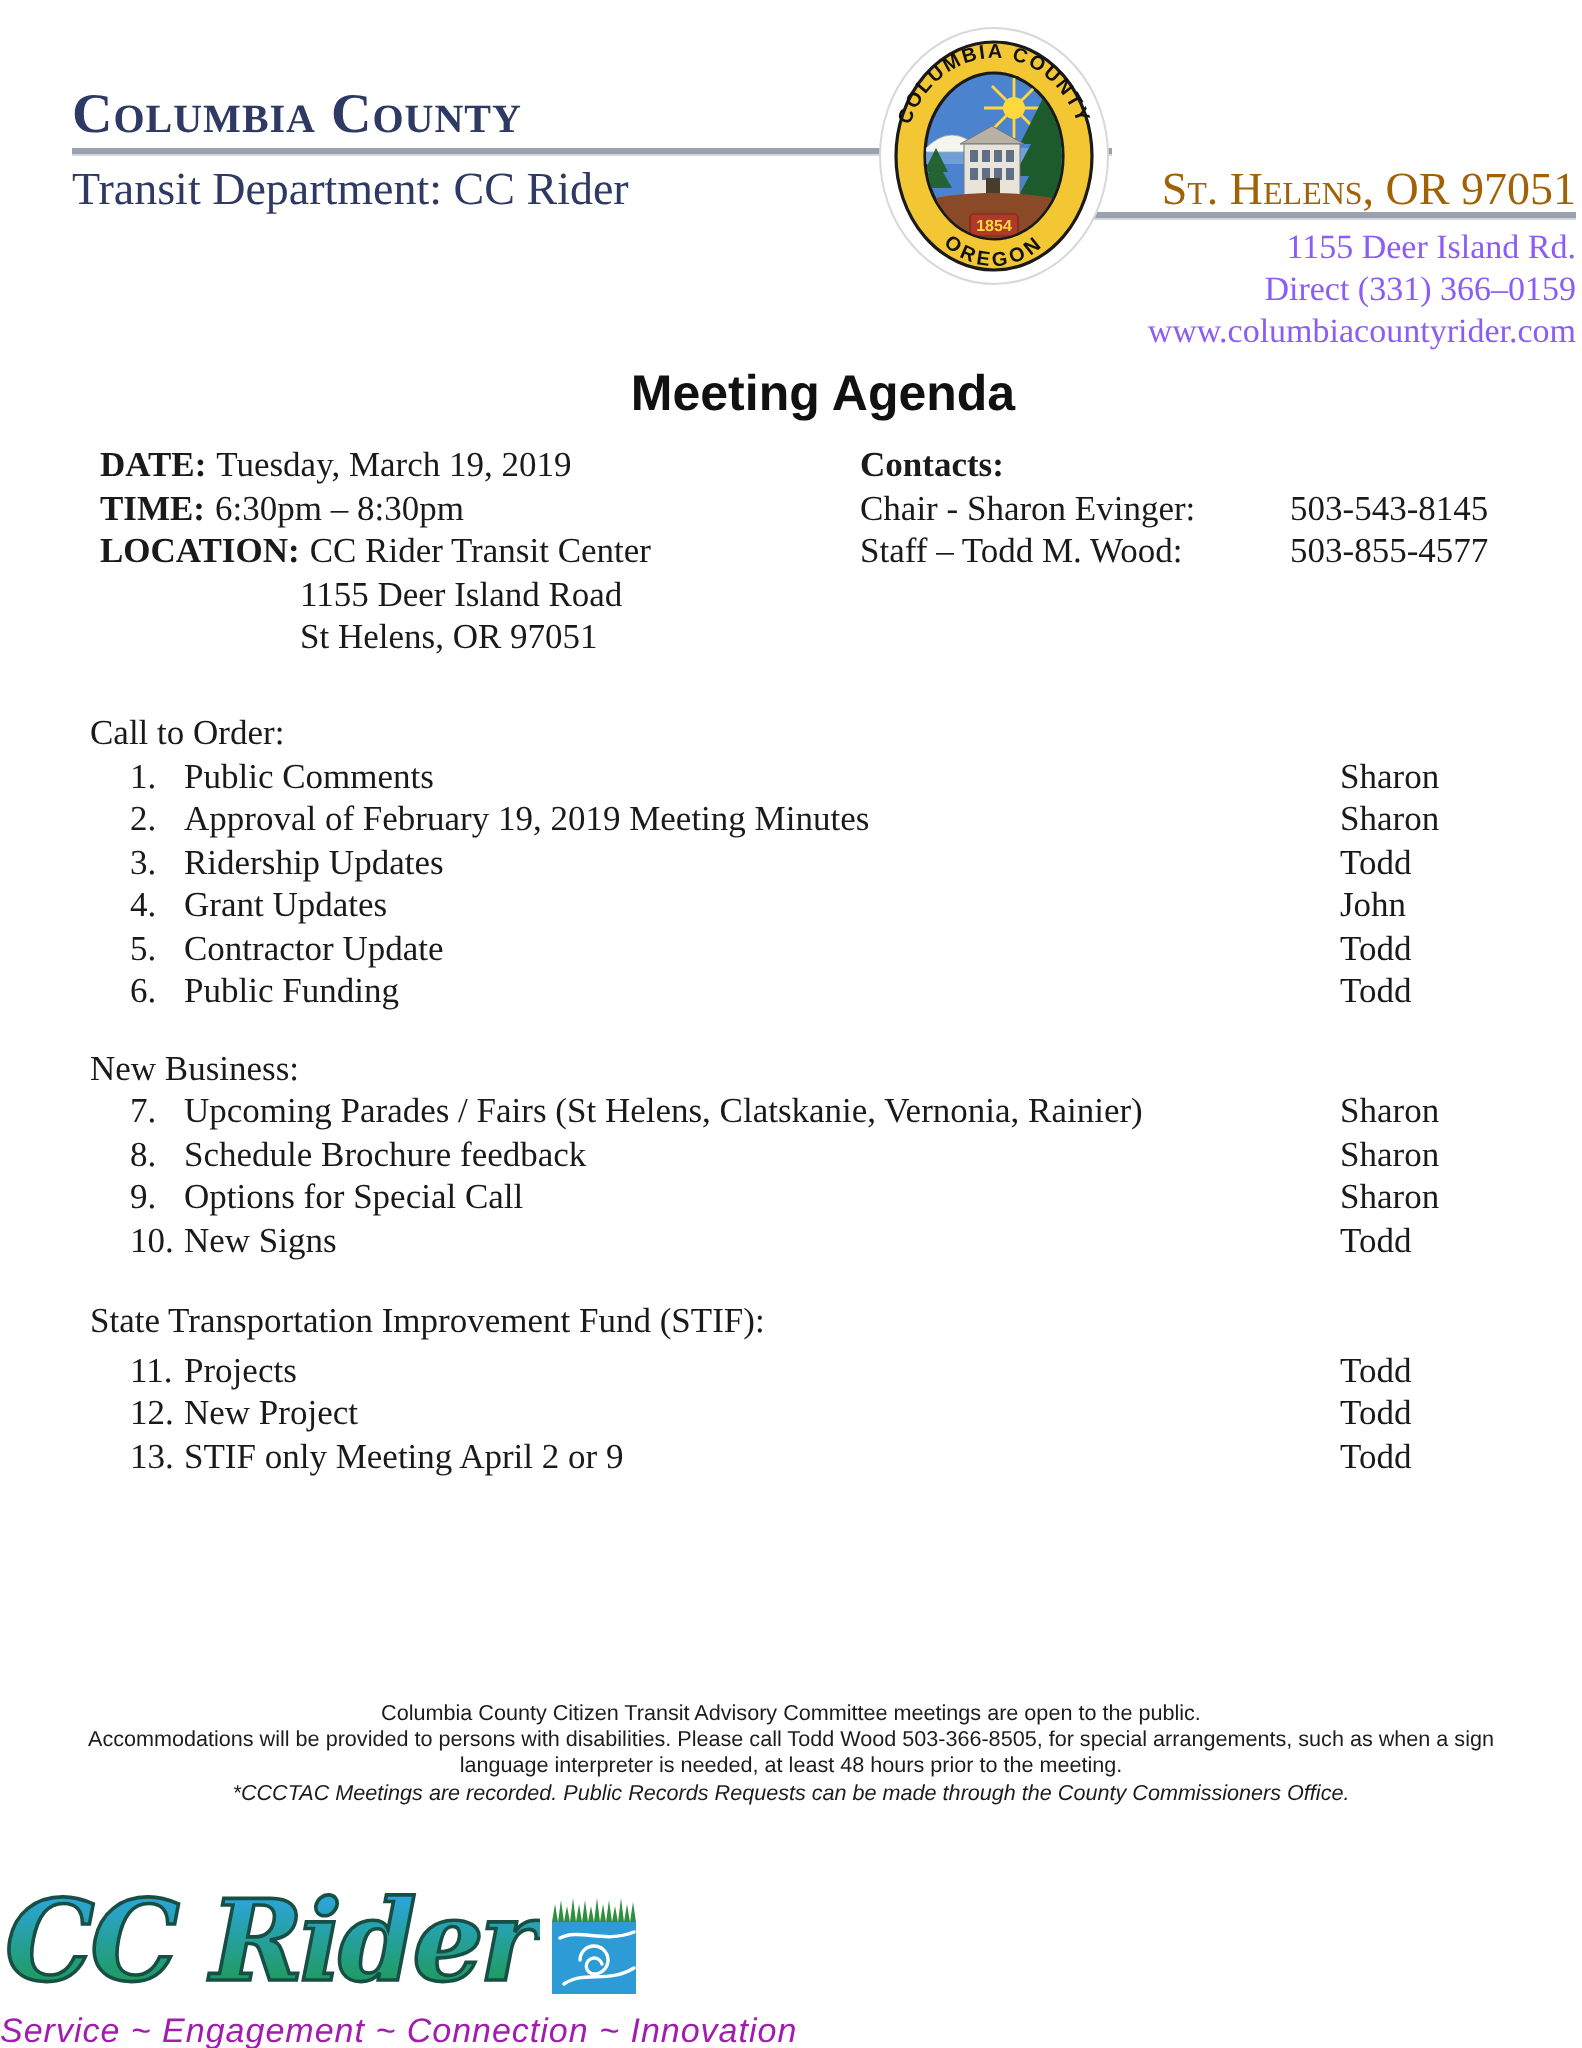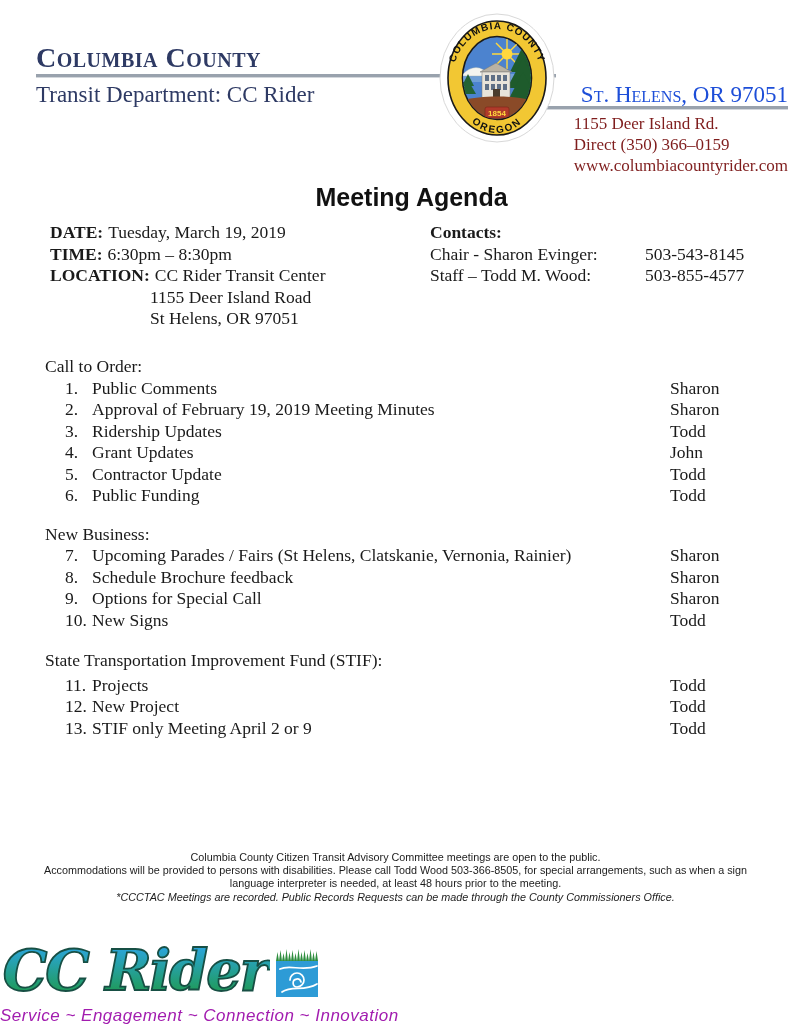--- a/index.html
+++ b/index.html
@@ -21,26 +21,26 @@
   .rule{position:absolute;height:3px;background:#99a2ad;border-bottom:1px solid #d3d7dc;z-index:1;}
   .rule-left{left:36px;top:74px;width:520px;}
   .rule-right{left:495px;top:106px;width:293px;}
   .dept-name{
     position:absolute;left:36px;top:82px;
     font-size:23px;color:#2e3a64;white-space:nowrap;z-index:1;
   }
   .seal{position:absolute;left:438px;top:12px;z-index:2;}
   .city-name{
     position:absolute;right:3px;top:82px;
-    font-variant:small-caps;font-size:23px;color:#1d4ed8;
+    font-variant:small-caps;font-size:23px;color:#a16207;
     white-space:nowrap;z-index:3;
   }
   .header-addr{
     position:absolute;right:3px;top:113px;
-    font-size:17px;line-height:21px;color:#7f1d1d;z-index:3;
+    text-align:right;font-size:17px;line-height:21px;color:#8b5cf6;z-index:3;
   }
   
   .doc-title{
     position:absolute;left:16px;top:183px;width:100%;
     text-align:center;
     font-family:"Liberation Sans", sans-serif;
     font-weight:bold;font-size:25px;color:#111;
   }
   
   .meta-left{position:absolute;left:50px;top:222px;font-size:17.5px;line-height:21.5px;}
@@ -86,21 +86,21 @@
 
 <div class="page">
 
   <div class="org-name">Columbia County</div>
   <div class="rule rule-left"></div>
   <div class="dept-name">Transit Department: CC Rider</div>
   <div class="rule rule-right"></div>
   <div class="city-name">St. Helens, OR 97051</div>
   <div class="header-addr">
     <div>1155 Deer Island Rd.</div>
-    <div>Direct (350) 366–0159</div>
+    <div>Direct (331) 366–0159</div>
     <div>www.columbiacountyrider.com</div>
   </div>
 
   <svg class="seal" width="118" height="132" viewBox="0 0 118 132">
     <defs>
       <clipPath id="sealClip">
           <ellipse cx="59" cy="66" rx="34" ry="41"></ellipse>
         </clipPath>
       <path id="sealTop" d="M 14,69 A 45 52 0 0 1 104,69" fill="none"></path>
       <path id="sealBot" d="M 20,75 A 39 46 0 0 0 98,75" fill="none"></path>

